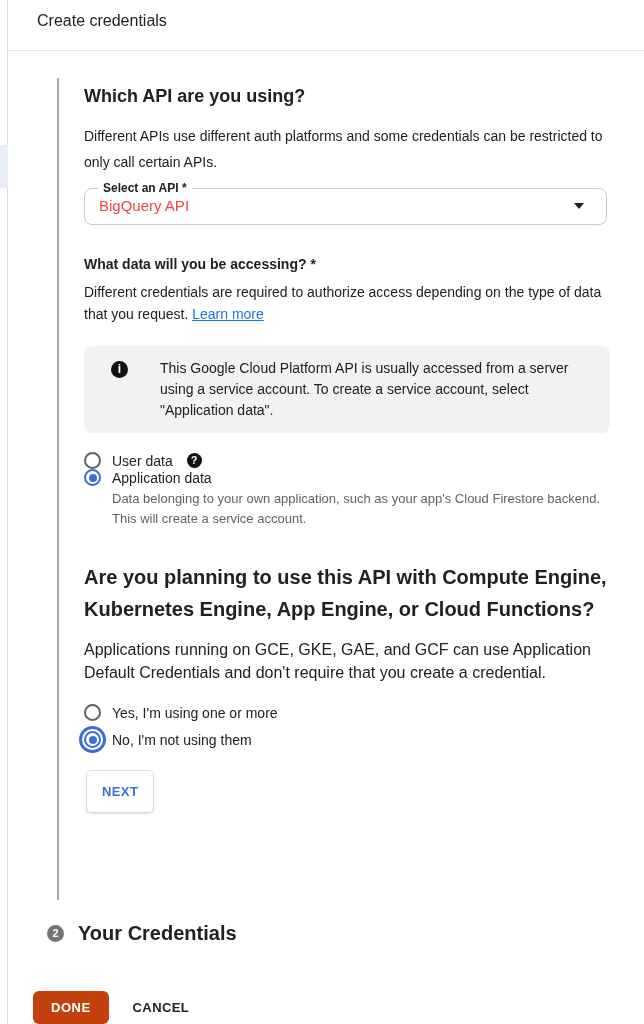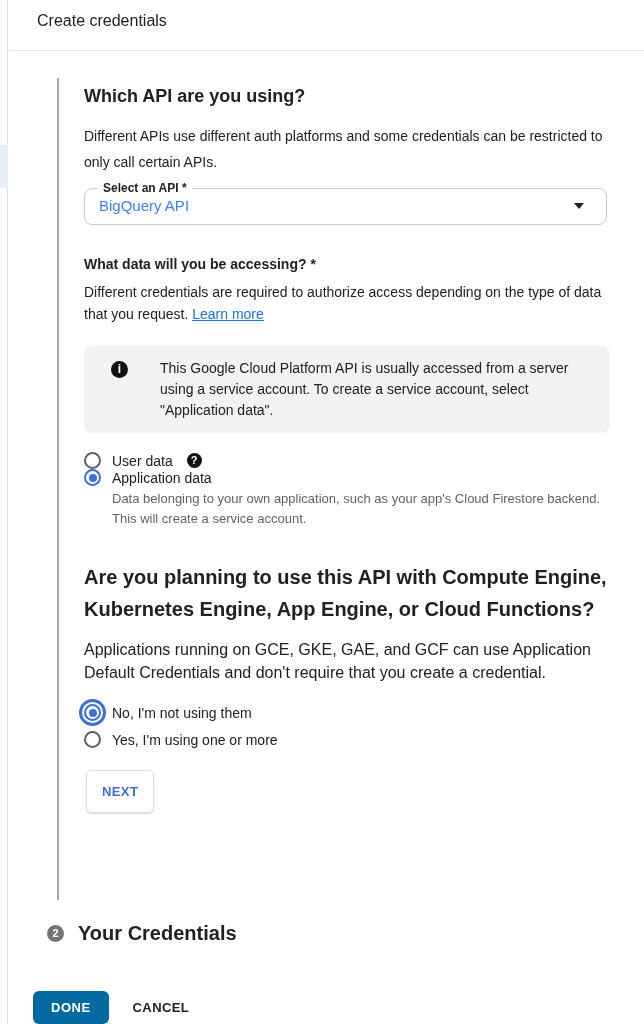--- a/index.html
+++ b/index.html
@@ -20,21 +20,21 @@
 
   
   .step1 { position:absolute; left:84px; top:47px; width:523px; }
   h1.q { margin-top:39px; font-size:18px; font-weight:700; color:#202124; }
   p.intro { margin-top:16px; font-size:14px; line-height:26px; color:#202124; }
 
   
   fieldset.select-field { margin-top:6px; border:1px solid #c8cbce; border-radius:8px; padding:1px 14px 10px 14px; width:100%; cursor:pointer; }
   fieldset.select-field legend { font-size:12px; font-weight:700; color:#202124; padding:0 5px; margin-left:-1px; }
   .select-row { display:flex; align-items:center; justify-content:space-between; margin-top:1px; }
-  .select-value { font-size:15px; color:#3b82f6; }
+  .select-value { font-size:15px; color:#ef4444; }
   .caret { width:0; height:0; border-left:5px solid transparent; border-right:5px solid transparent; border-top:6px solid #202124; margin-right:8px; }
 
   .field-label { margin-top:31px; font-size:14px; font-weight:700; color:#202124; }
   p.body { margin-top:9px; font-size:14px; line-height:22px; color:#202124; }
   a.learn-more { color:#1a73e8; text-decoration:underline; cursor:pointer; }
 
   
   .info-box { margin-top:21px; background:#f1f2f2; border-radius:8px; padding:12px 18px 12px 16px; display:flex; width:526px; }
   .info-icon { flex:0 0 17px; width:17px; height:17px; border-radius:50%; background:#111; color:#fff; font-size:12px; font-weight:700; text-align:center; line-height:17px; margin:3px 8px 0 11px; }
   .info-text { margin-left:24px; font-size:14px; line-height:21px; color:#202124; width:430px; }
@@ -59,21 +59,21 @@
 
   .next-btn { display:inline-block; margin-top:22px; margin-left:2px; background:#fff; border:1px solid #dadce0; border-radius:5px; box-shadow:0 1px 2px rgba(60,64,67,.18); padding:13px 15px; font-size:13px; font-weight:700; letter-spacing:.4px; color:#3b6fd4; cursor:pointer; font-family:"Liberation Sans", sans-serif; }
 
   
   .step2-row { position:absolute; left:47px; top:922px; display:flex; align-items:center; }
   .step2-circle { width:17px; height:17px; border-radius:50%; background:#757575; color:#fff; font-size:11px; font-weight:700; text-align:center; line-height:17px; }
   .step2-heading { margin-left:14px; font-size:20px; font-weight:700; color:#202124; }
 
   
   .footer { position:absolute; left:33px; top:991px; display:flex; align-items:center; }
-  .done-btn { background:#0369a1; border:none; border-radius:6px; padding:9px 18px; color:#fff; font-size:13px; font-weight:700; letter-spacing:.5px; cursor:pointer; font-family:"Liberation Sans", sans-serif; }
+  .done-btn { background:#c2410c; border:none; border-radius:6px; padding:9px 18px; color:#fff; font-size:13px; font-weight:700; letter-spacing:.5px; cursor:pointer; font-family:"Liberation Sans", sans-serif; }
   .cancel-btn { background:none; border:none; margin-left:24px; color:#202124; font-size:13px; font-weight:700; letter-spacing:.4px; cursor:pointer; font-family:"Liberation Sans", sans-serif; }
 </style>
 </head>
 <body>
 
 <div class="page">
 
   <div class="left-rail">
     <div class="rail-patch"></div>
   </div>
@@ -122,26 +122,26 @@
       <div class="radio-desc">Data belonging to your own application, such as your app's Cloud Firestore backend. This will create a service account.</div>
 
     </div>
 
     <h2 class="bigq">Are you planning to use this API with Compute Engine, Kubernetes Engine, App Engine, or Cloud Functions?</h2>
 
     <p class="body2">Applications running on GCE, GKE, GAE, and GCF can use Application Default Credentials and don't require that you create a credential.</p>
 
     <div class="yn-group">
       <div class="radio-row">
+        <span class="radio"></span>
+        <span class="radio-label">Yes, I'm using one or more</span>
+      </div>
+      <div class="radio-row">
         <span class="radio checked focused"></span>
         <span class="radio-label">No, I'm not using them</span>
-      </div>
-      <div class="radio-row">
-        <span class="radio"></span>
-        <span class="radio-label">Yes, I'm using one or more</span>
       </div>
     </div>
 
     <button class="next-btn">NEXT</button>
 
   </div>
 
   <div class="step2-row">
     <span class="step2-circle">2</span>
     <span class="step2-heading">Your Credentials</span>

